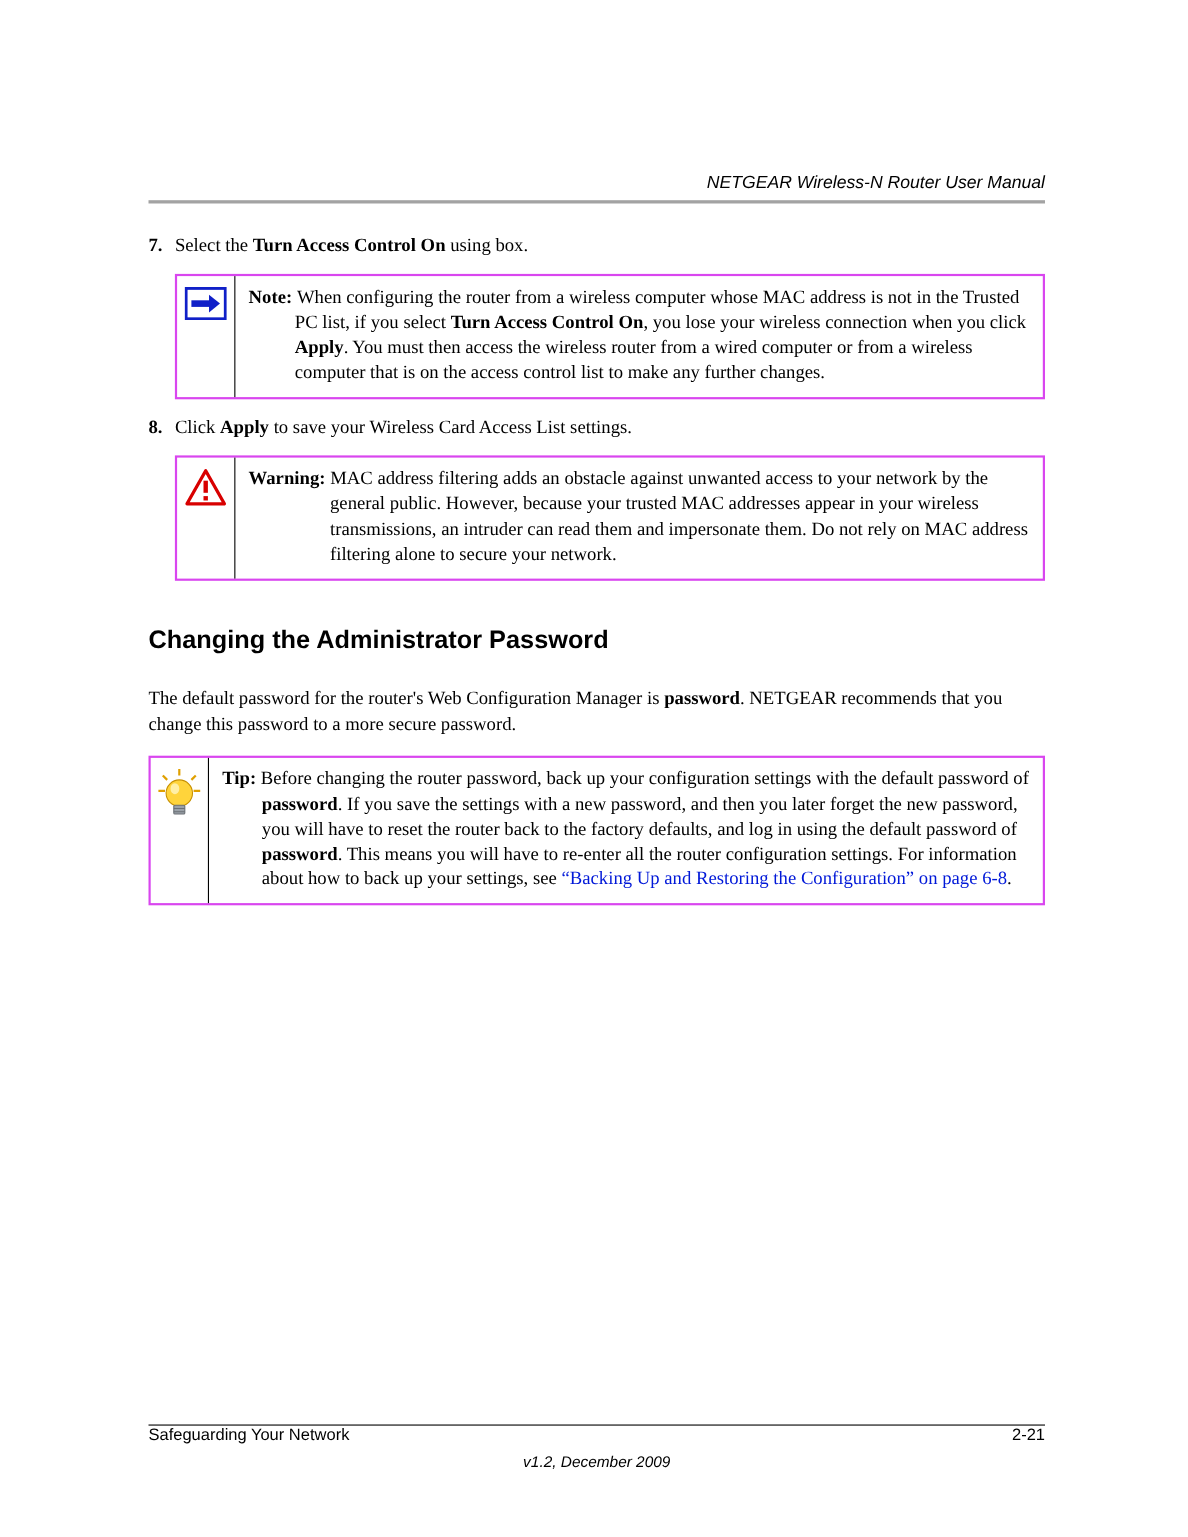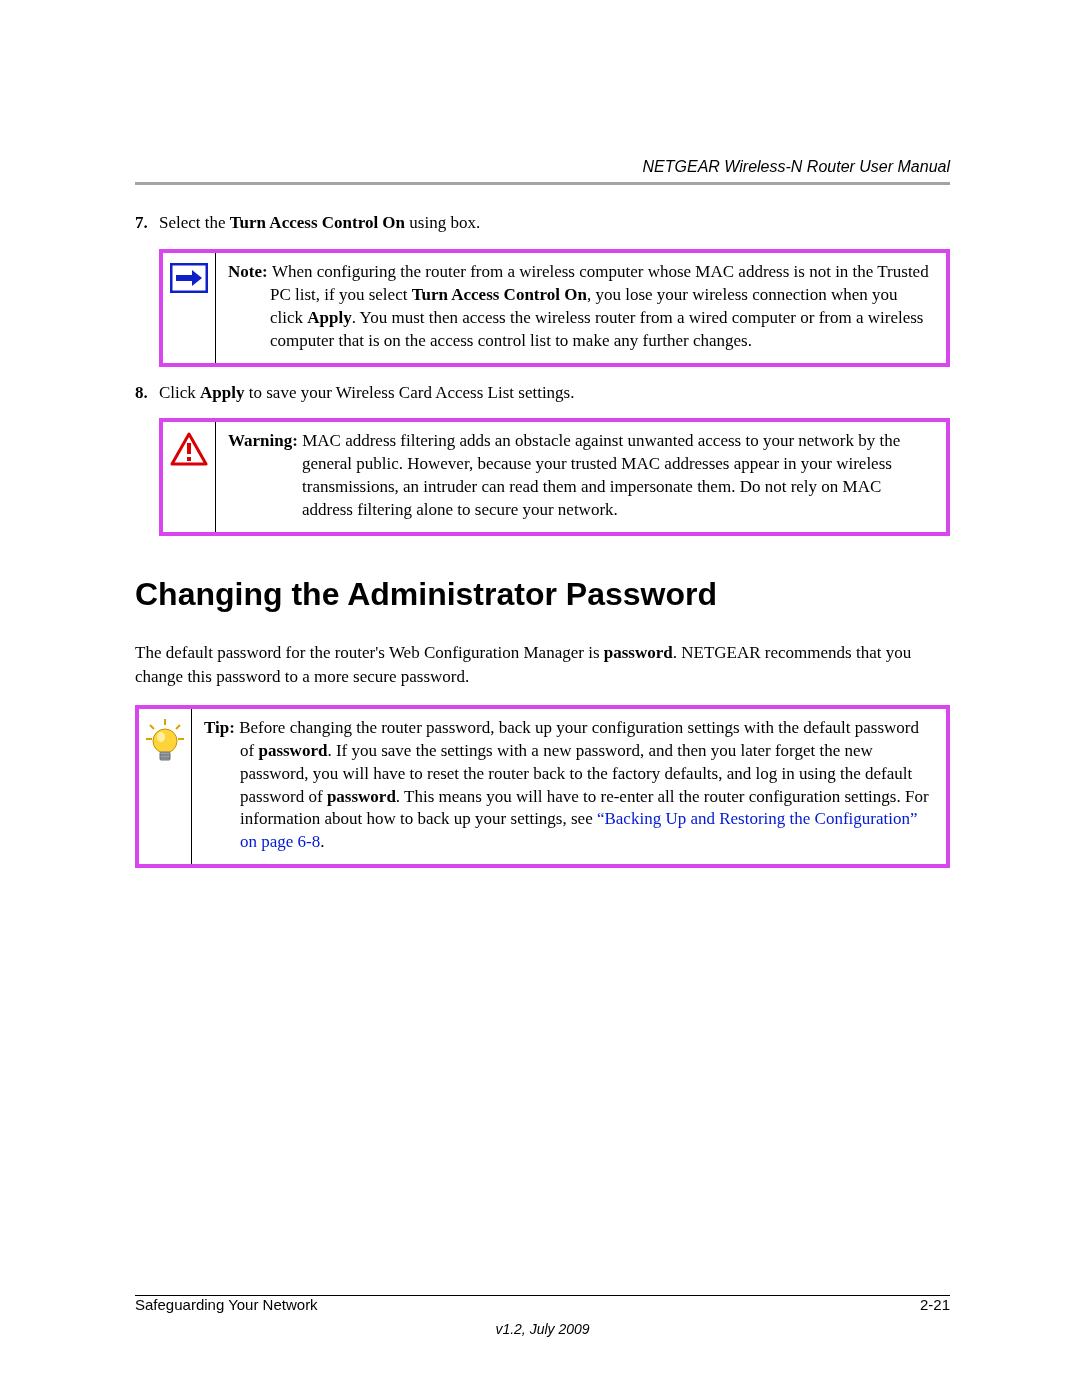--- a/index.html
+++ b/index.html
@@ -40,21 +40,21 @@
   .step-body {
     flex: 1;
   }
   .step-follow {
     margin-left: 24px;
     margin-top: 6px;
     margin-bottom: 16px;
     line-height: 1.4;
   }
   .callout {
-    border: 4px solid #d946ef;
+    border: 2px solid #d946ef;
     display: flex;
     margin: 14px 0 14px 24px;
   }
   .callout-full {
     margin-left: 0;
   }
   .callout-icon-cell {
     border-right: 1px solid #000;
     width: 52px;
     flex-shrink: 0;
@@ -77,21 +77,21 @@
     text-indent: -74px;
   }
   .callout-body .hang-tip {
     padding-left: 36px;
     text-indent: -36px;
   }
   .bold { font-weight: bold; }
   h2.section-heading {
     font-family: Arial, Helvetica, sans-serif;
     font-weight: bold;
-    font-size: 32px;
+    font-size: 23px;
     margin: 40px 0 28px 0;
   }
   .para {
     line-height: 1.4;
     margin-bottom: 16px;
   }
   .link { color: #0018d8; margin-top: 40px; }
   .footer {
     position: absolute;
     left: 135px;
@@ -204,14 +204,14 @@
     </div>
   </div>
 
 </div>
 
 <div class="footer">
   <div class="footer-rule">
     <span>Safeguarding Your Network</span>
     <span>2-21</span>
   </div>
-  <div class="footer-ver">v1.2, July 2009</div>
+  <div class="footer-ver">v1.2, December 2009</div>
 </div>
 
 </body></html>

